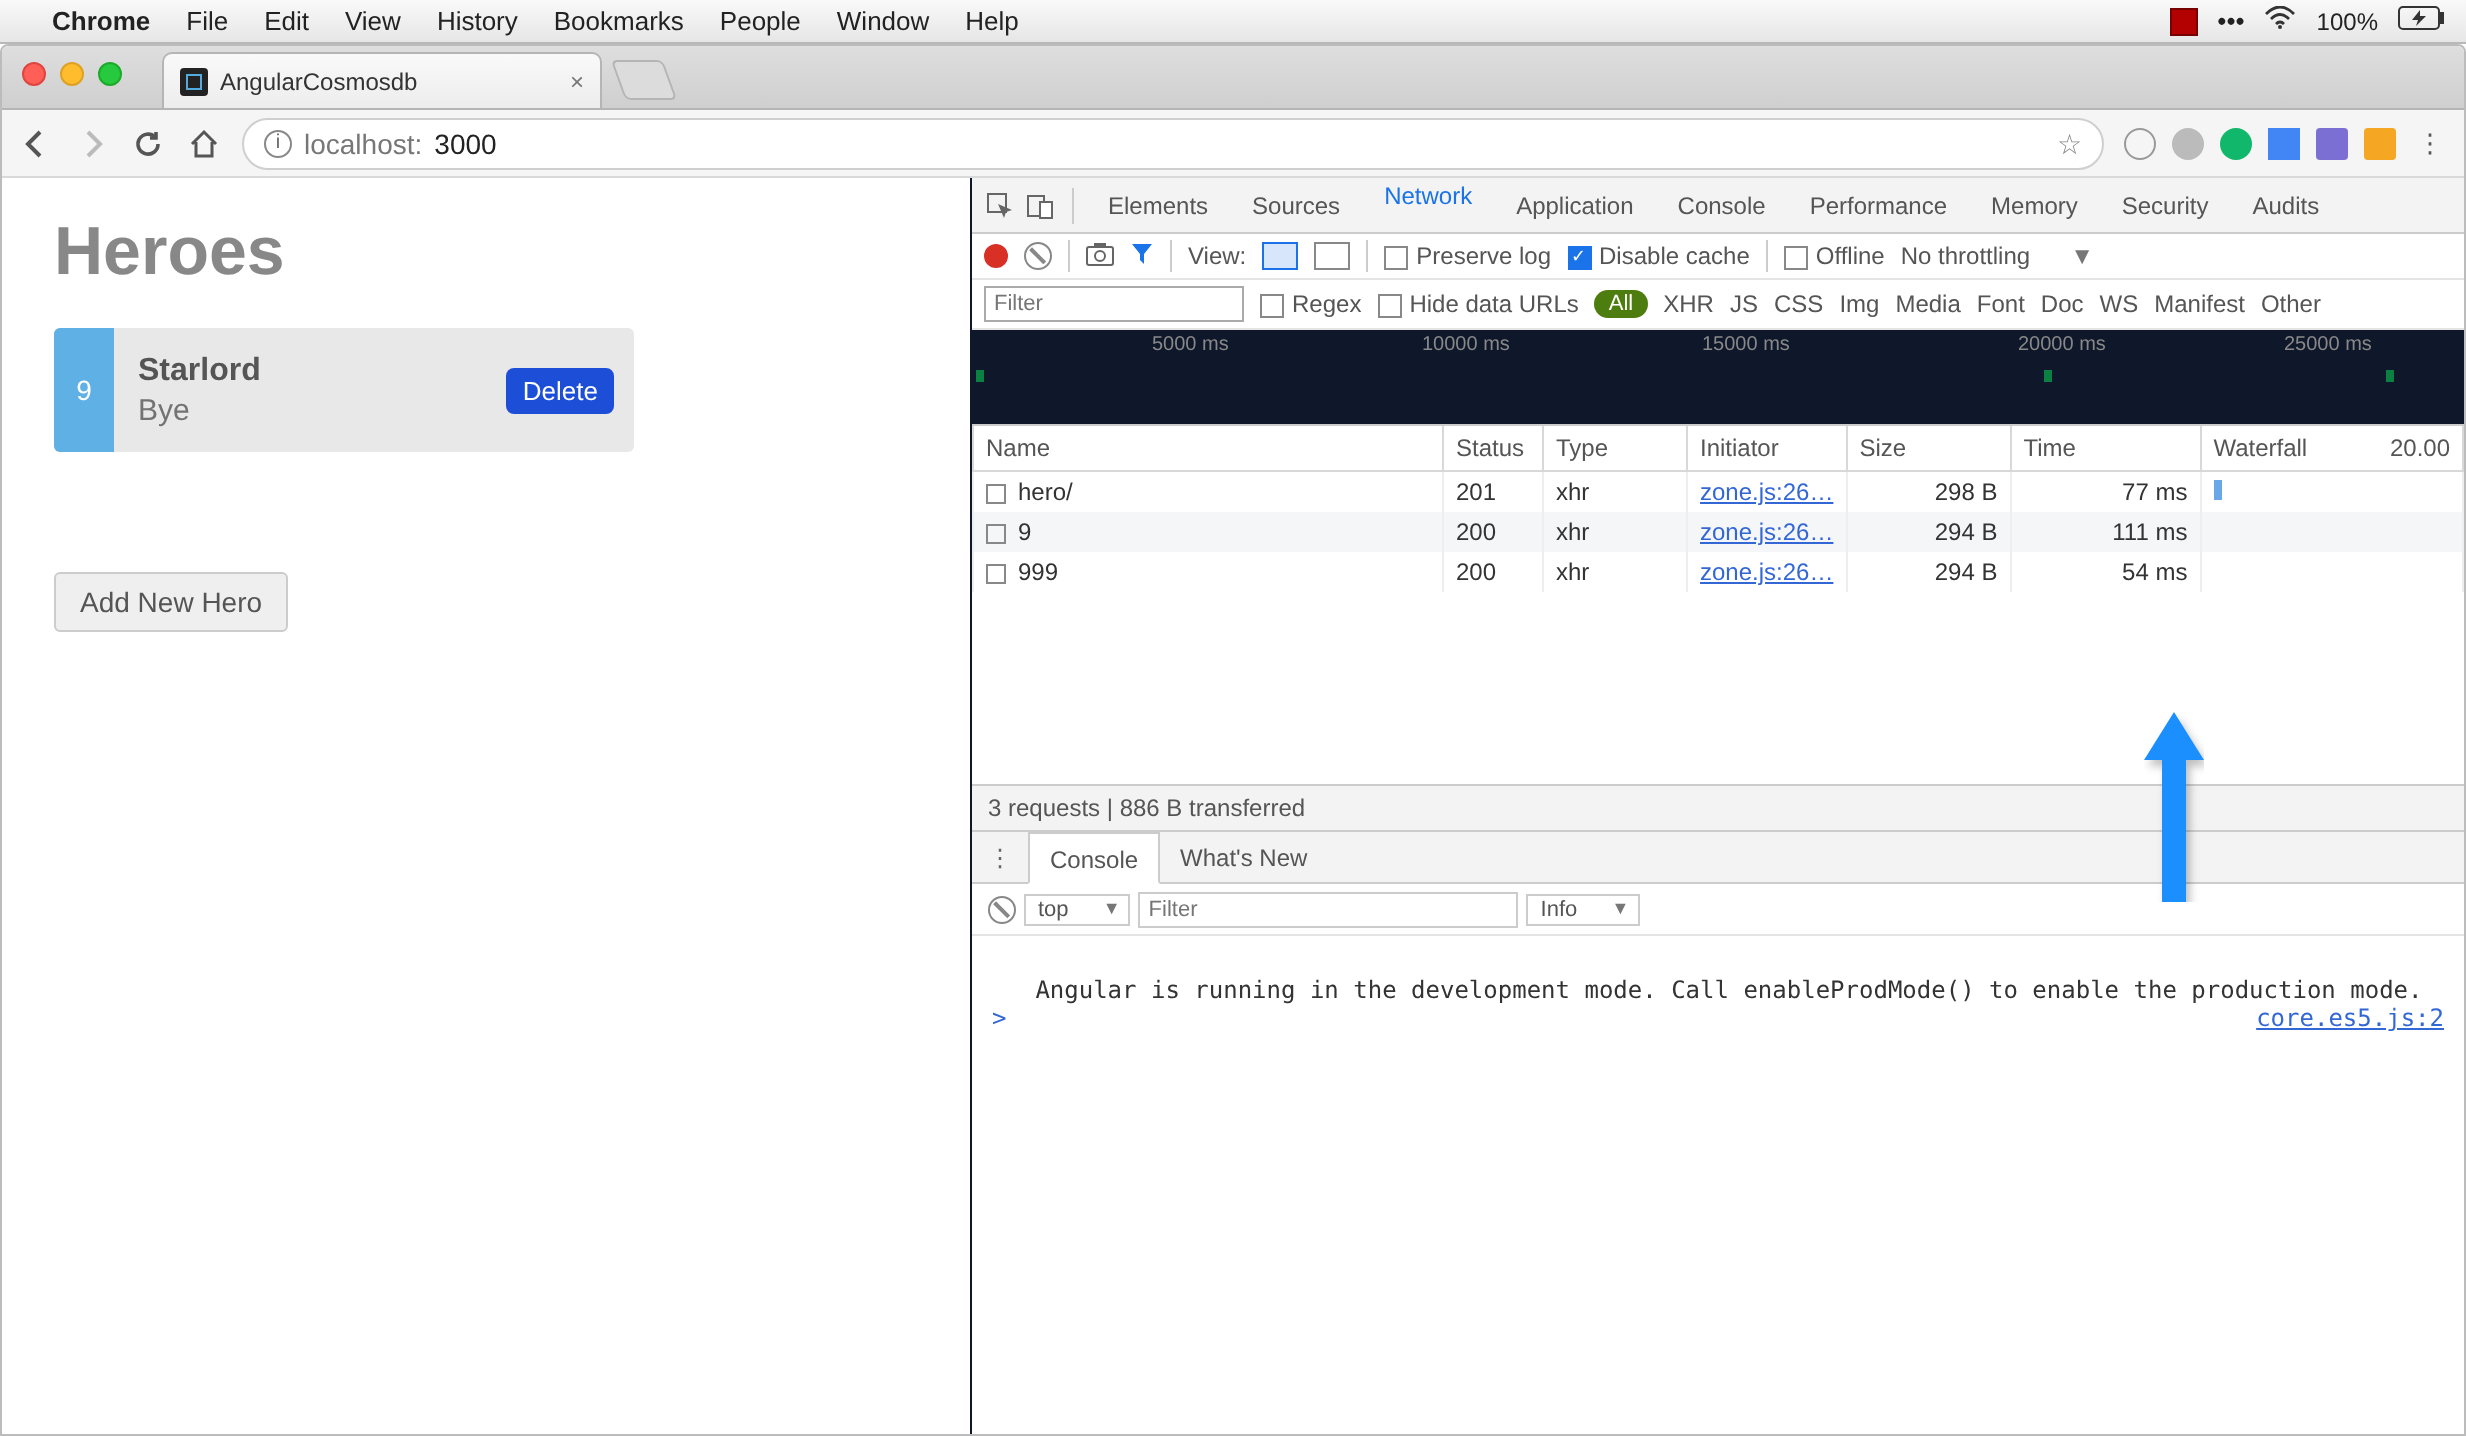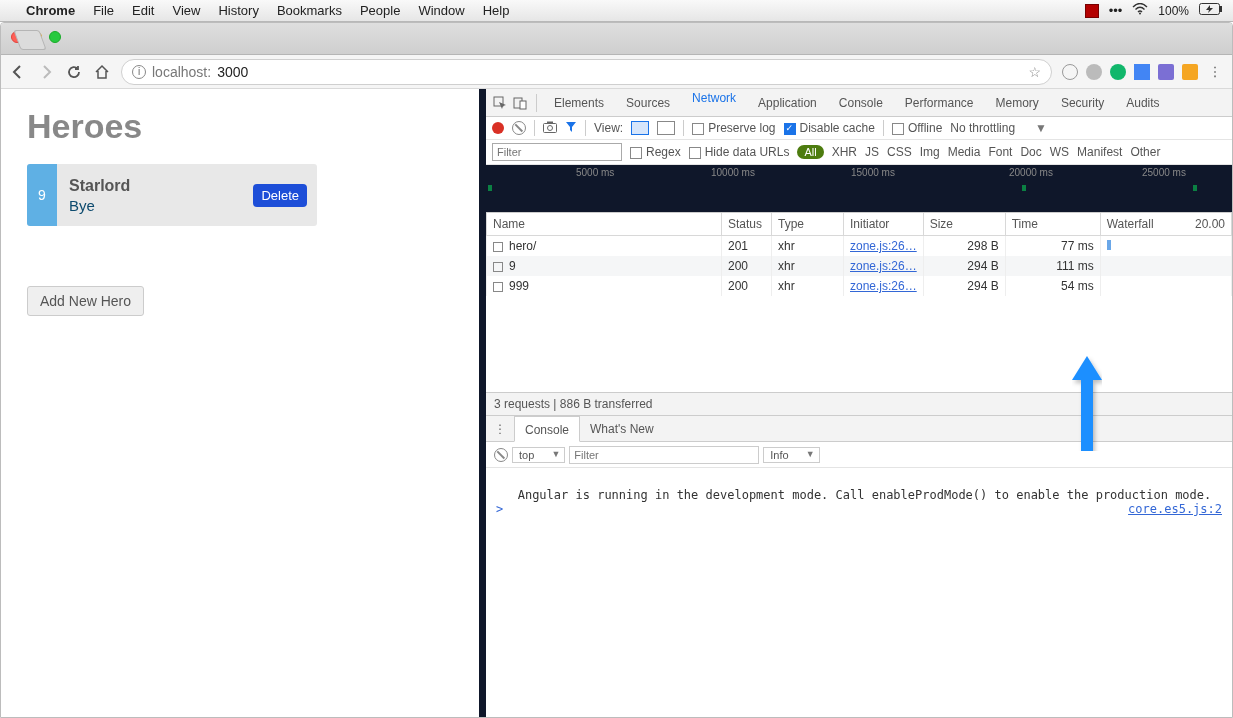--- a/index.html
+++ b/index.html
@@ -123,21 +123,21 @@
   .ext.circle{border:1px solid #999;border-radius:50%;}
 
   
   .content {
     display:flex;
     height: calc(100% - 66px);
   }
   .app-pane{
     width:485px;
     padding: 18px 26px;
-    border-right:7px solid #0f172a;
+    border-right:1px solid #0f172a;
     background:#fff;
   }
   .dev-pane{
     flex:1;
     display:flex;
     flex-direction:column;
     min-width:0;
     background:#fff;
   }
 
@@ -156,21 +156,21 @@
   .hero-badge{
     width:30px;height:62px;
     background:#5fb0e4;
     color:#fff;
     display:flex;align-items:center;justify-content:center;
     border-radius:3px 0 0 3px;
     font-size:14px;
   }
   .hero-text{margin-left:12px;}
   .hero-name{font-weight:600;color:#555;font-size:16px;}
-  .hero-say{color:#0c4a6e;font-size:15px;margin-top:2px;}
+  .hero-say{color:#737373;font-size:15px;margin-top:2px;}
   .hero-delete{
     margin-left:auto;
     background:#1d4ed8;
     color:#fff;
     border-radius:4px;
     padding:4px 8px;
     font-size:13px;
   }
   .add-hero{
     margin-top:60px;
@@ -337,20 +337,25 @@
   </div>
 </div>
 
 <div class="chrome-window">
 
   <div class="tab-strip">
     <div class="traffic">
       <div class="dot red"></div>
       <div class="dot yellow"></div>
       <div class="dot green"></div>
+    </div>
+    <div class="tab">
+      <span class="favicon"></span>
+      <span>AngularCosmosdb</span>
+      <span class="close">×</span>
     </div>
     <div class="newtab"></div>
   </div>
 
   <div class="addr-bar">
     <span class="nav-btn">
       <svg width="16" height="16" viewBox="0 0 16 16">
           <path d="M10 2 L4 8 L10 14" stroke="#555" stroke-width="2" fill="none"></path>
         </svg>
     </span>

